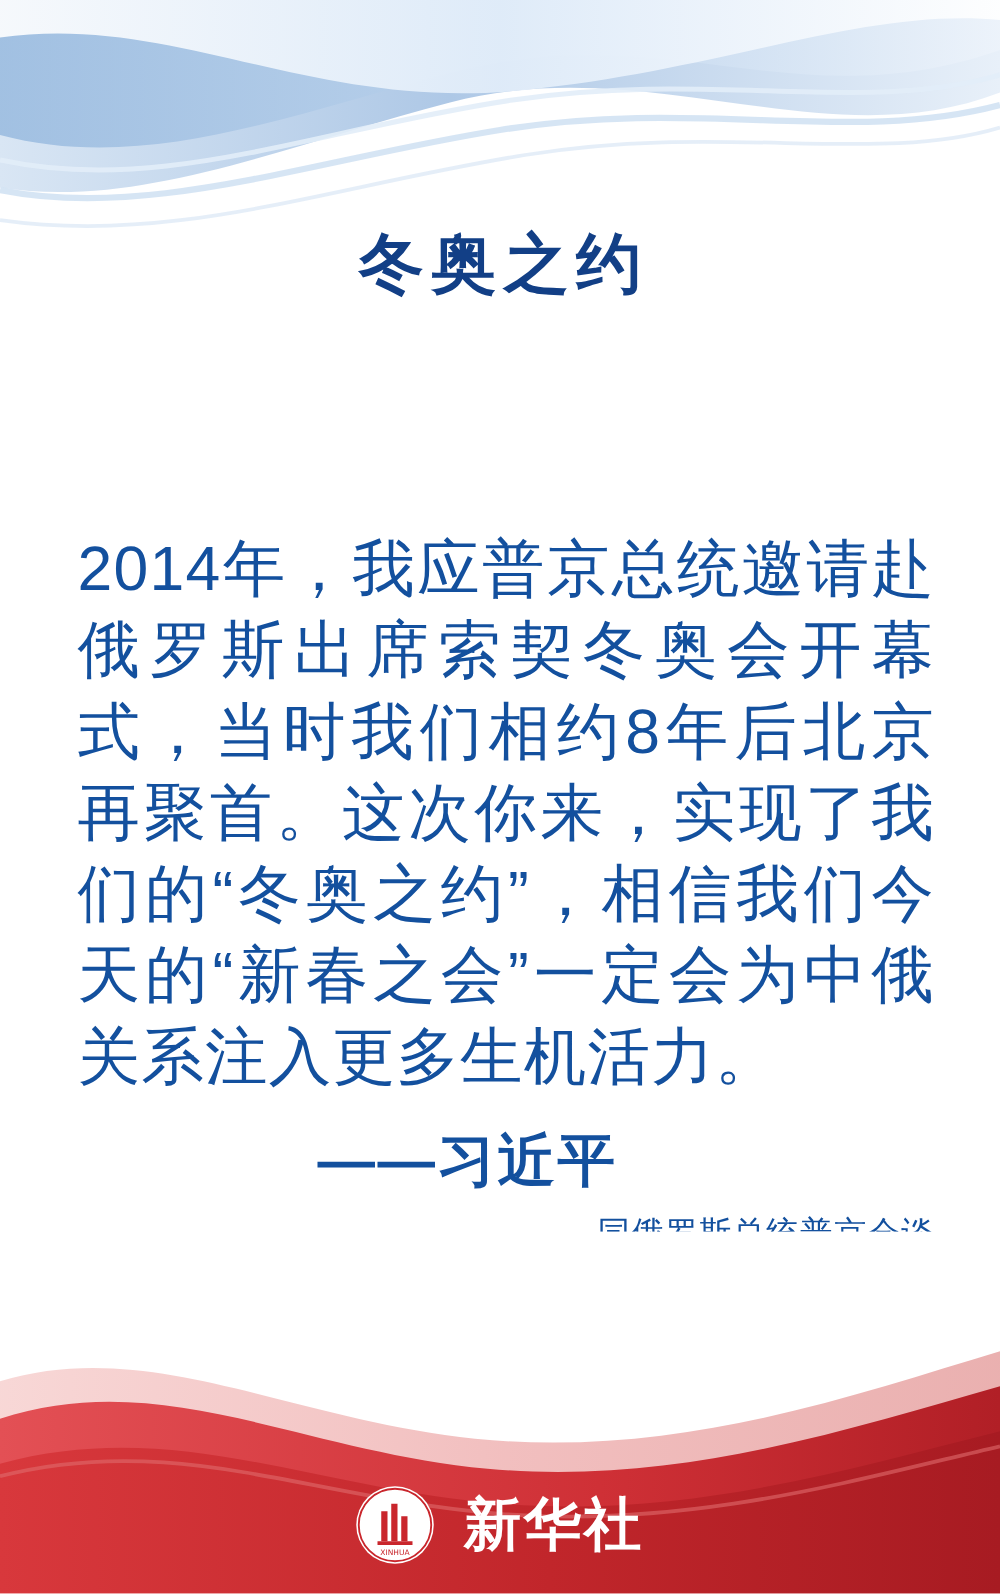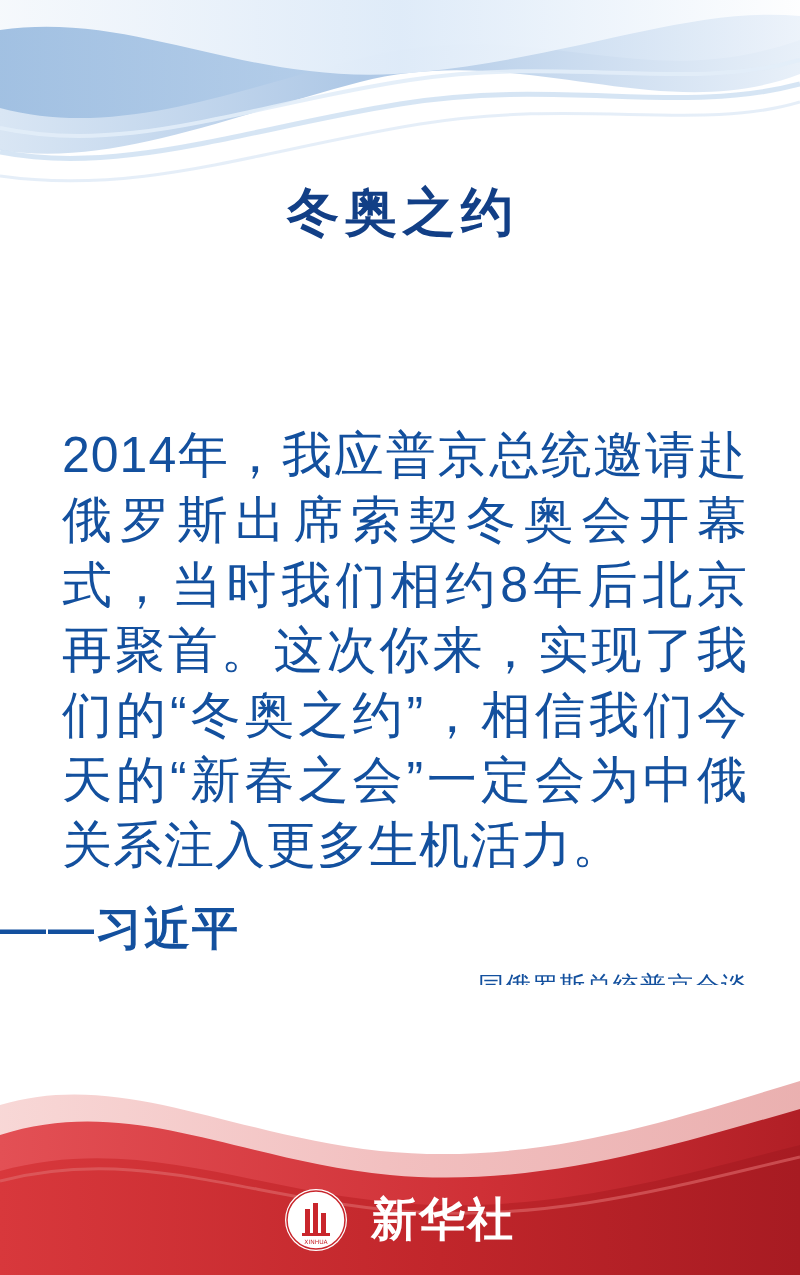--- a/index.html
+++ b/index.html
@@ -68,21 +68,21 @@
     text-justify: inter-ideograph;
     margin-top: 38px;
   }
 
   
   .signature {
     position: absolute;
     top: 898px;
     left: 0;
     width: 748px;
-    text-align: left;
+    text-align: center;
     font-size: 46px;
     font-weight: bold;
     color: #13509e;
     letter-spacing: 2px;
   }
   .meta {
     position: absolute;
     top: 968px;
     left: 0;
     width: 748px;

